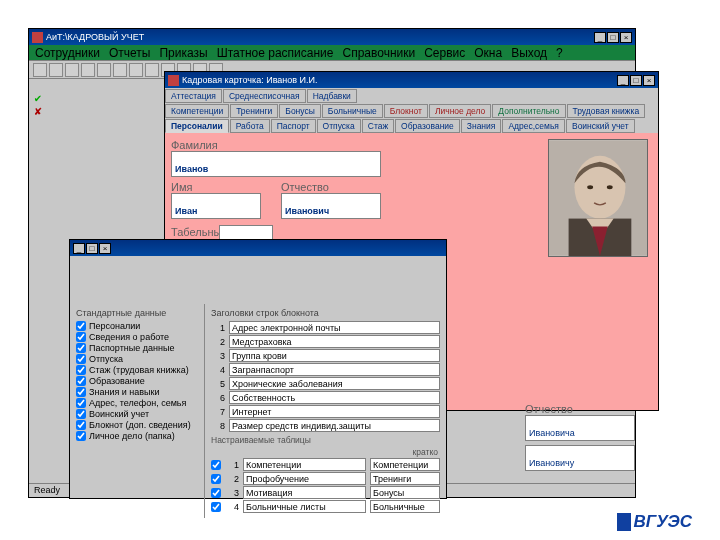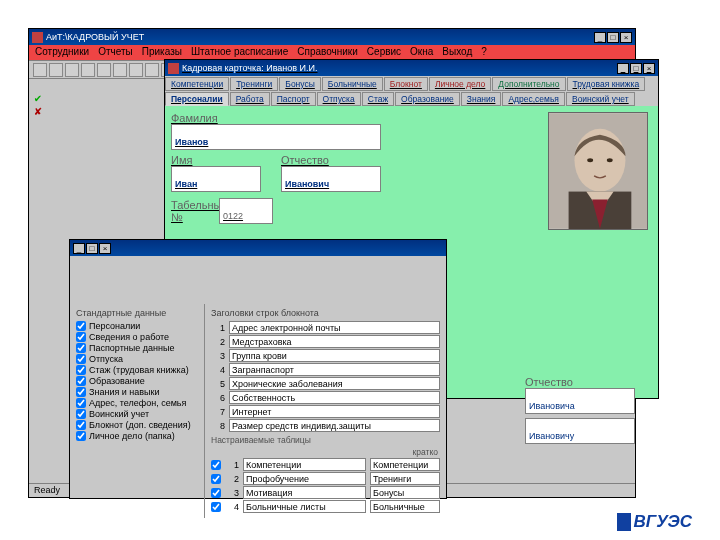--- a/index.html
+++ b/index.html
@@ -3,29 +3,29 @@
 <meta charset="utf-8">
 <style>
   * { box-sizing: border-box; font-family: Arial, sans-serif; }
   body { margin: 0; background: #fff; width: 720px; height: 540px; overflow: hidden; position: relative; }
   .app { position: absolute; left: 28px; top: 28px; width: 608px; height: 470px; background: #c8c8c8; border: 1px solid #000; }
   .titlebar { height: 16px; background: linear-gradient(#003080,#0048a0); color: #fff; font-size: 9px; display: flex; align-items: center; padding: 0 3px; justify-content: space-between; }
   .titlebar-left { display: flex; align-items: center; gap: 3px; }
   .appicon { width: 11px; height: 11px; background: #c04040; display: inline-block; }
   .winbtns { display: flex; gap: 1px; }
   .wb { width: 12px; height: 11px; background: #c8c8c8; border: 1px solid #000; font-size: 8px; line-height: 9px; text-align: center; color: #000; cursor: pointer; }
-  .menubar { height: 16px; background: #ef4444; font-size: 10px; display: flex; gap: 9px; padding: 1px 6px; border-bottom: 1px solid #808080; }
+  .menubar { height: 16px; background: #15803d; font-size: 12px; display: flex; gap: 9px; padding: 1px 6px; border-bottom: 1px solid #808080; }
   .menubar span { cursor: pointer; }
   .toolbar { height: 18px; background: #c8c8c8; display: flex; gap: 2px; padding: 2px 4px; border-bottom: 1px solid #808080; }
   .tbtn { width: 14px; height: 14px; background: #d0d0d0; border: 1px solid #888; }
   .status { position: absolute; bottom: 0; left: 0; right: 0; height: 14px; background: #c8c8c8; border-top: 1px solid #808080; font-size: 9px; padding: 1px 5px; }
   .sidemarks { position: absolute; left: 4px; top: 65px; display: flex; flex-direction: column; gap: 3px; }
   .sidemarks div { width: 10px; height: 10px; font-size: 10px; line-height: 10px; text-align: center; }
 
-  .cardwin { position: absolute; left: 135px; top: 30px; width: 495px; height: 340px; background: #86efac; border: 1px solid #000; text-decoration: underline; }
+  .cardwin { position: absolute; left: 135px; top: 42px; width: 495px; height: 340px; background: #fca5a5; border: 1px solid #000; }
   .tabs { display: flex; flex-wrap: wrap; font-size: 8.5px; background: #c8c8c8; }
   .tab { padding: 1px 5px; border: 1px solid #888; margin: 1px 1px 0 0; background: #c8c8c8; cursor: pointer; color: #003080; }
   .tab.red { color: #a02020; }
   .tab.green { color: #107040; }
   .tab.active { background: #d8d8d8; border-bottom: 1px solid #d8d8d8; font-weight: bold; color: #003080; }
   .cardbody { padding: 6px; position: relative; }
   .lbl { font-size: 11px; color: #606060; }
   .inp { background: #fff; border: 1px solid #808080; font-size: 9px; padding: 12px 3px; height: 14px; color: #003080; font-weight: bold; }
   .photo { position: absolute; right: 10px; top: 6px; width: 100px; height: 118px; background: #ddd; border: 1px solid #666; overflow: hidden; }
   .group2 { position: absolute; left: 360px; top: 270px; width: 120px; }
@@ -100,20 +100,25 @@
       <div class="titlebar-left">
           <span class="appicon"></span>
           <span>Кадровая карточка: Иванов И.И.</span>
         </div>
       <div class="winbtns">
         <div class="wb">_</div>
         <div class="wb">□</div>
         <div class="wb">×</div>
       </div>
     </div>
+    <div class="tabs">
+      <div class="tab">Аттестация</div>
+      <div class="tab">Среднесписочная</div>
+      <div class="tab">Надбавки</div>
+    </div>
     <div class="tabs" id="tabrow2">
         <div class="tab ">Компетенции</div>
         <div class="tab ">Тренинги</div>
         <div class="tab ">Бонусы</div>
         <div class="tab ">Больничные</div>
         <div class="tab red">Блокнот</div>
         <div class="tab red">Личное дело</div>
         <div class="tab green">Дополнительно</div>
         <div class="tab ">Трудовая книжка</div>
       </div>

